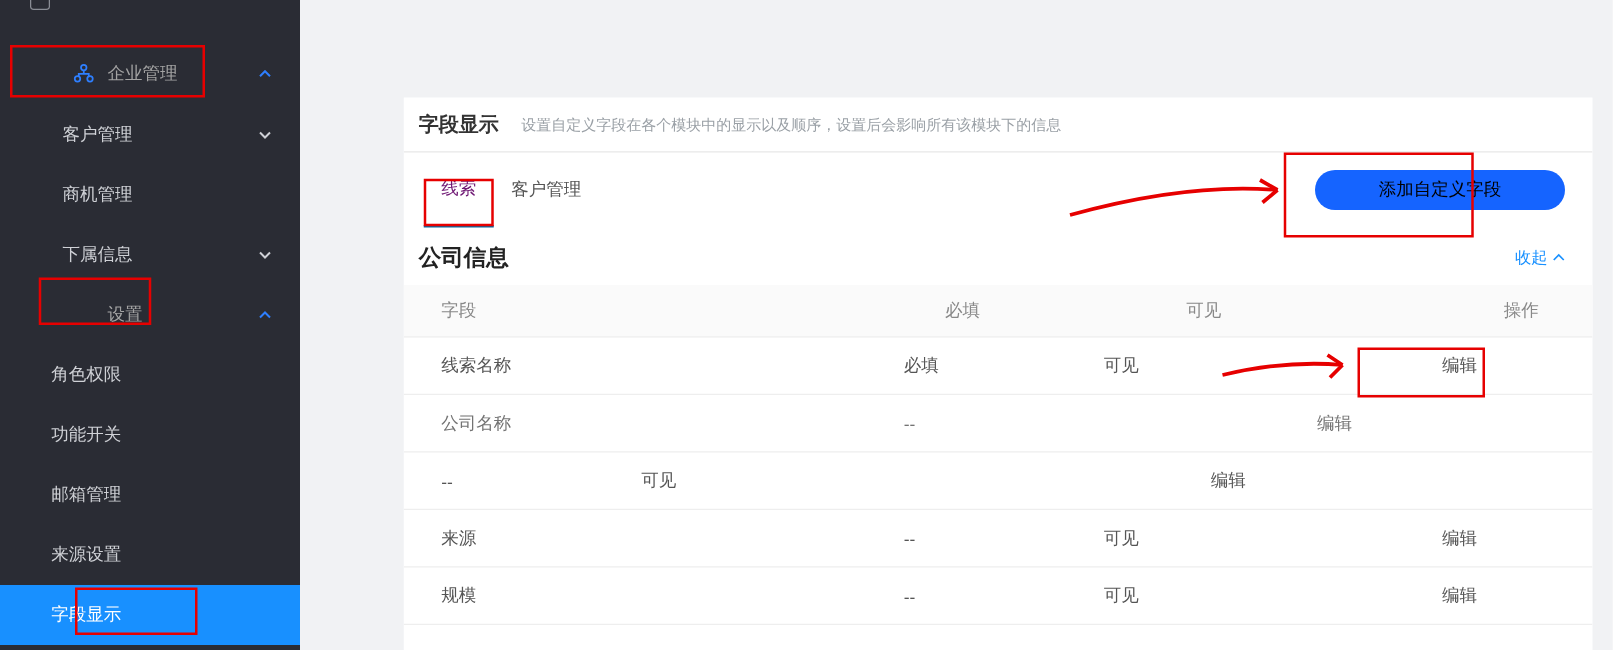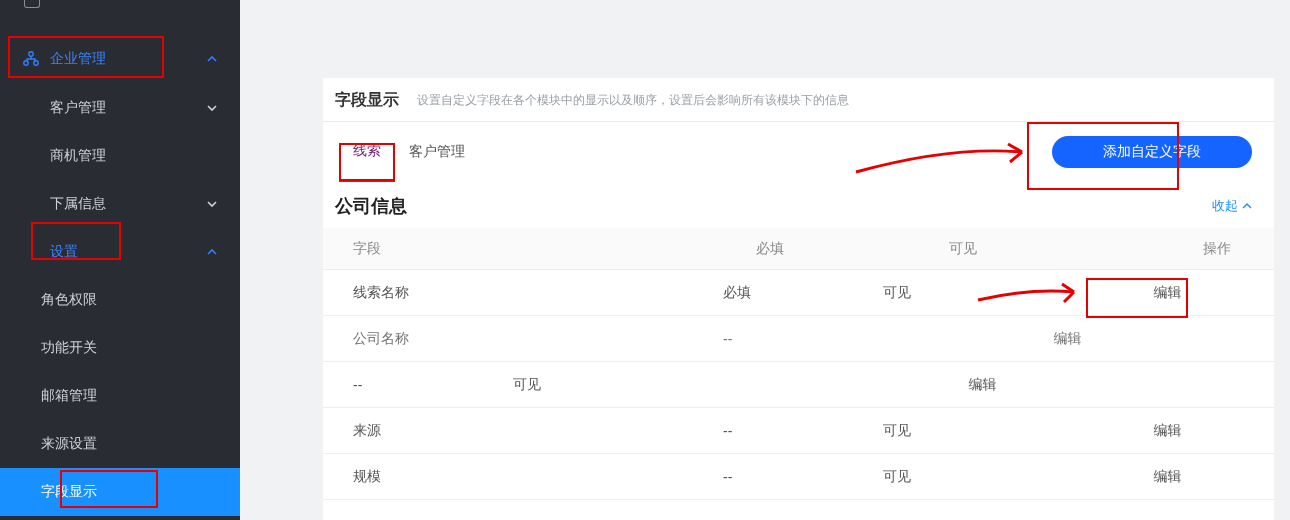--- a/index.html
+++ b/index.html
@@ -6,35 +6,35 @@
   html,body{width:1290px;height:520px;background:#f1f2f4;overflow:hidden;position:relative;}
 
   
   .sidebar{position:absolute;left:0;top:0;width:240px;height:520px;background:#2a2c34;color:#cfd1d6;font-size:14px;}
   .sidebar .item{display:flex;align-items:center;height:48px;padding-left:22px;cursor:pointer;position:relative;}
   .sidebar .item.parent{height:50px;}
   .sidebar .item.sub{padding-left:50px;}
   .sidebar .item.subsub{padding-left:41px;}
   .sidebar .item .icon{width:18px;height:18px;margin-right:10px;display:flex;align-items:center;justify-content:center;}
   .sidebar .item .caret{position:absolute;right:22px;top:50%;transform:translateY(-50%);}
-  .sidebar .blue{color:#3b82f6;}
+  .sidebar .blue{color:#a3a3a3;margin-left:36px;}
   .sidebar .active{background:#1890ff;color:#fff;}
   .sidebar svg{display:block;}
 
   
   .panel{position:absolute;left:323px;top:78px;width:951px;height:442px;background:#fff;overflow:hidden;}
   .panel-head{display:flex;align-items:center;height:44px;padding:2px 22px 0 12px;border-bottom:1px solid #e8e8e8;}
   .panel-title{font-size:16px;font-weight:600;color:#333;margin-right:18px;}
   .panel-desc{font-size:12px;color:#9aa0a6;}
 
   .tabs-row{display:flex;align-items:center;height:60px;padding:0 22px 0 16px;}
   .tabs{display:flex;align-items:flex-end;height:100%;flex:1;}
   .tab{height:100%;display:flex;align-items:center;padding:0 14px;font-size:14px;color:#555;cursor:pointer;}
   .tab.active{color:#701a75;border-bottom:2px solid #0369a1;}
-  .add-btn{background:#1564ff;color:#ffffff;border:none;border-radius:100px;height:32px;width:200px;font-size:14px;cursor:pointer;}
+  .add-btn{background:#1564ff;color:#000000;border:none;border-radius:100px;height:32px;width:200px;font-size:14px;cursor:pointer;}
 
   .section-head{display:flex;justify-content:space-between;padding:12px 22px 10px 12px;}
   .section-title{font-size:18px;font-weight:600;color:#222;}
   .collapse{color:#1890ff;font-size:13px;cursor:pointer;display:flex;align-items:center;margin-left:40px;}
   .collapse svg{margin-left:4px;}
 
   .grid{width:100%;}
   .row{display:flex;align-items:center;height:46px;border-bottom:1px solid #eee;padding:0 22px 0 30px;font-size:14px;color:#555;}
   .row.header{color:#888;background:#fafafa;height:42px;gap:33px;}
   .row.disabled{color:#737373;}

